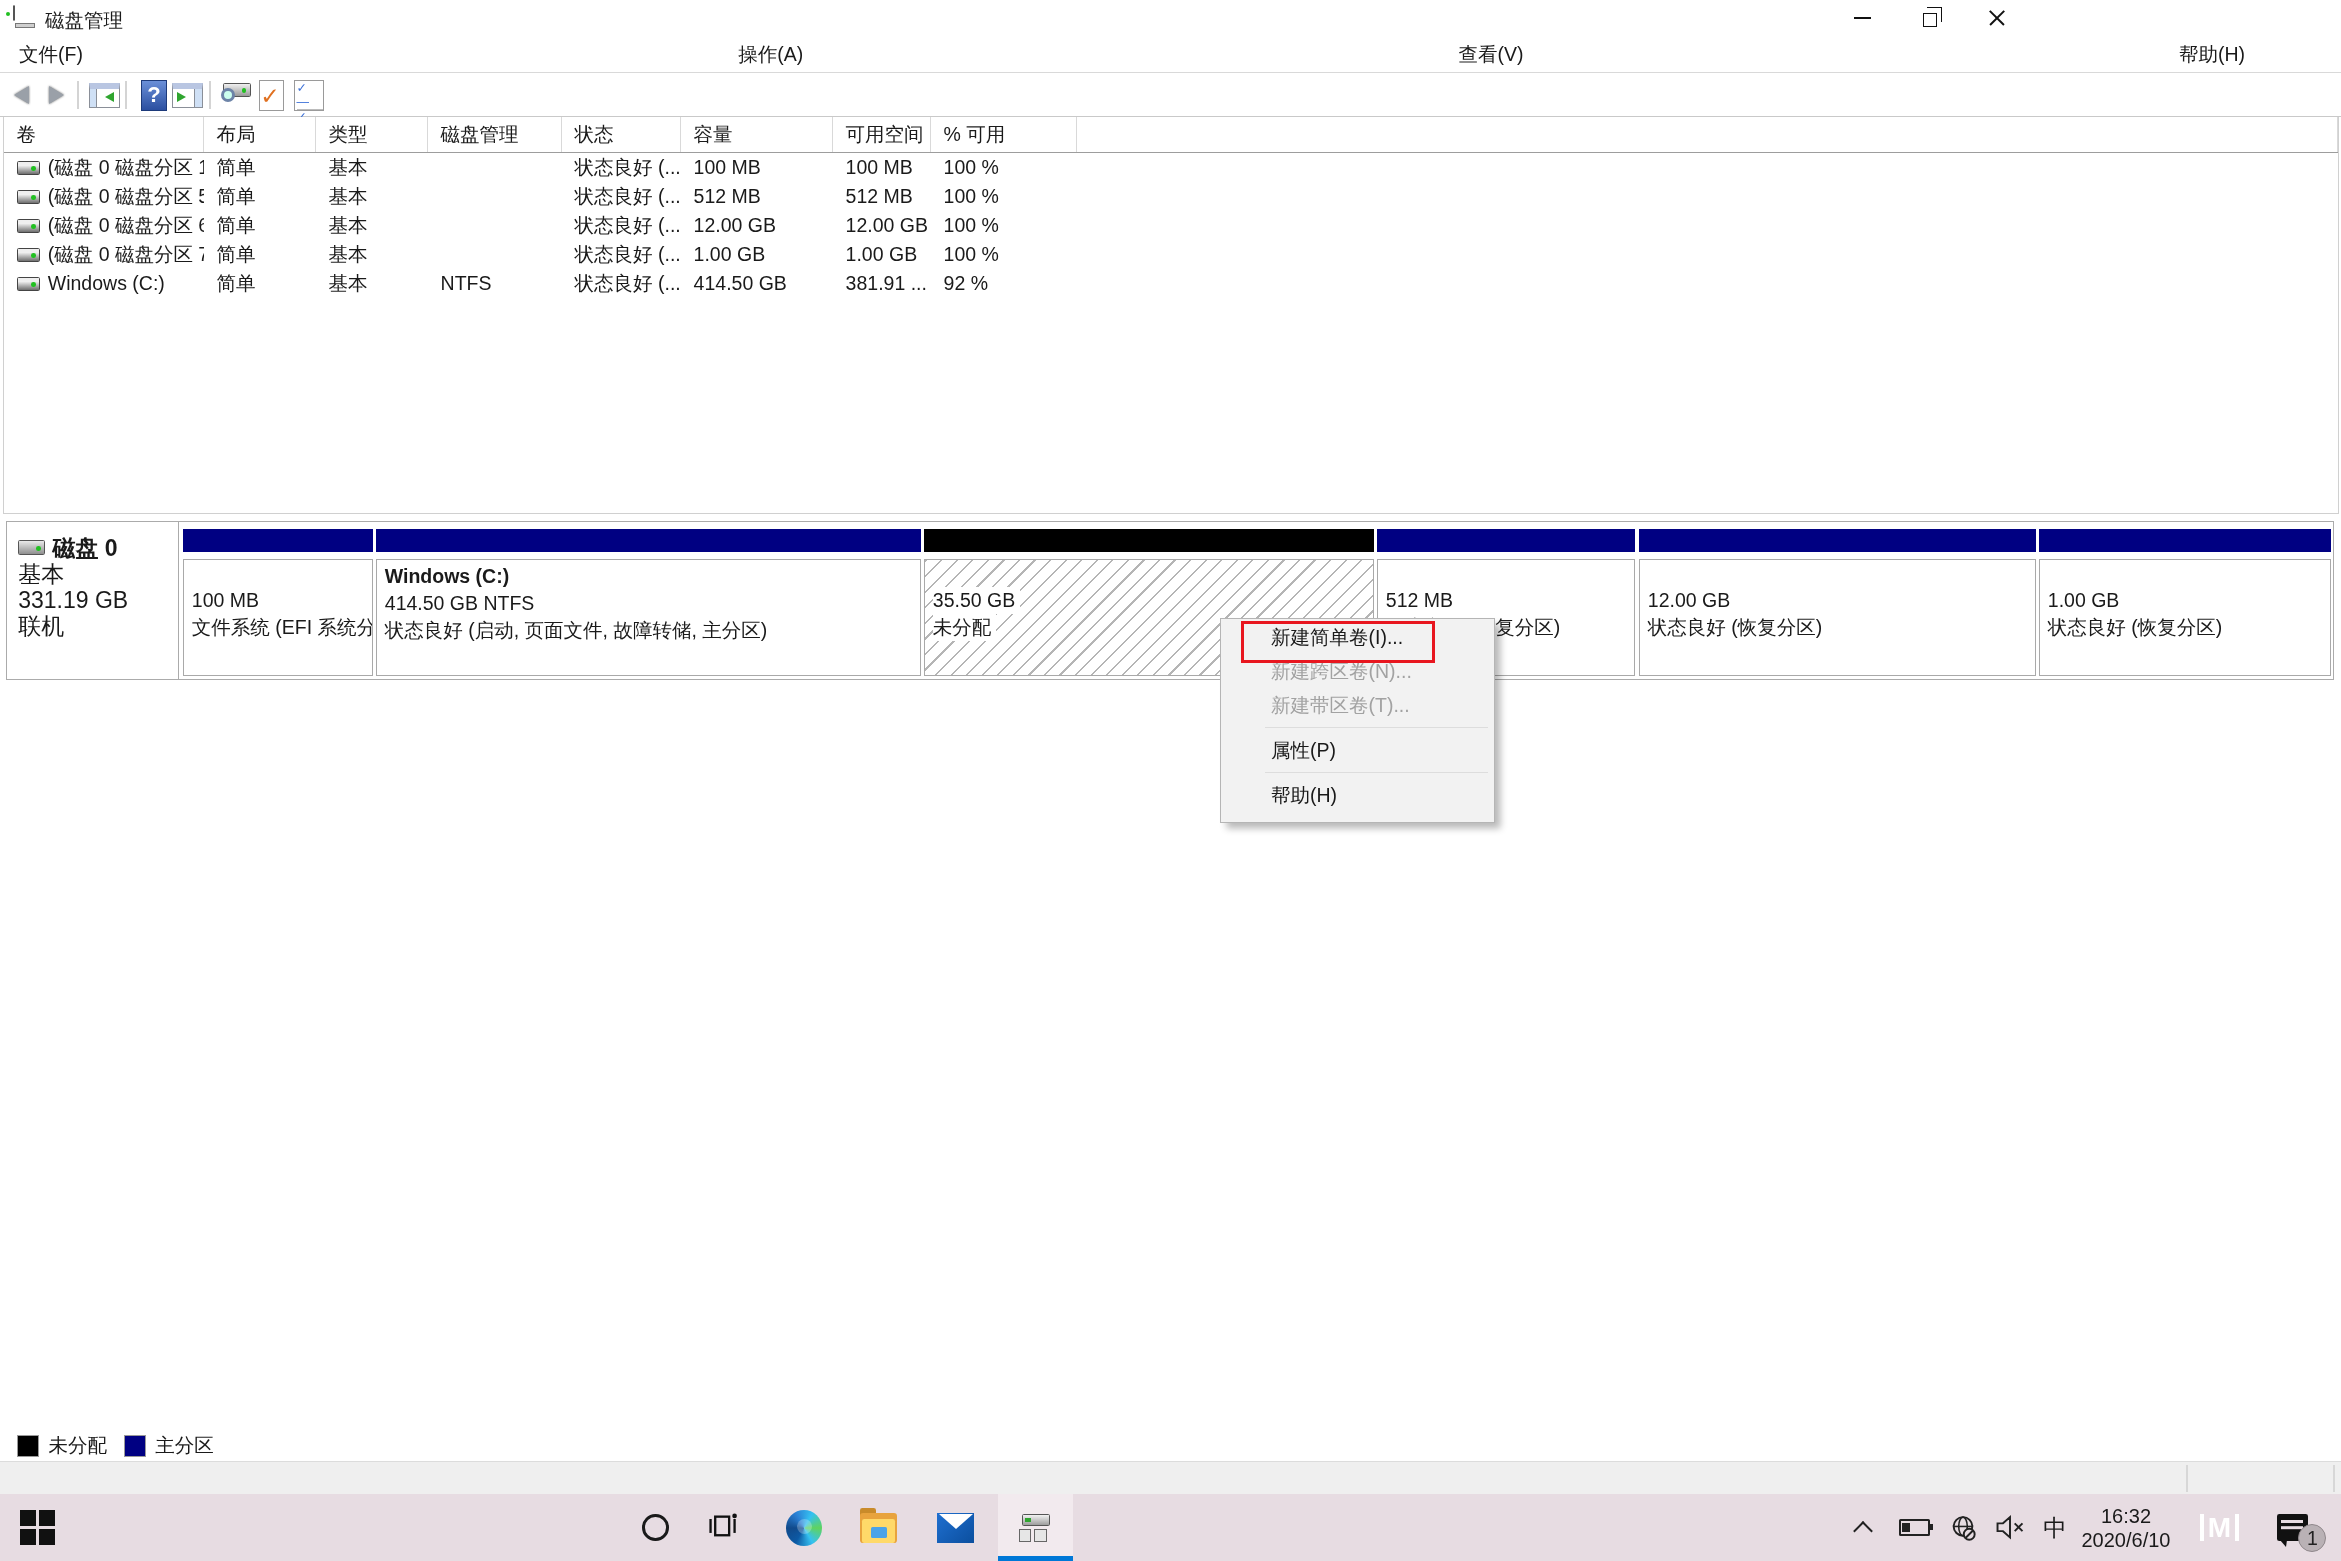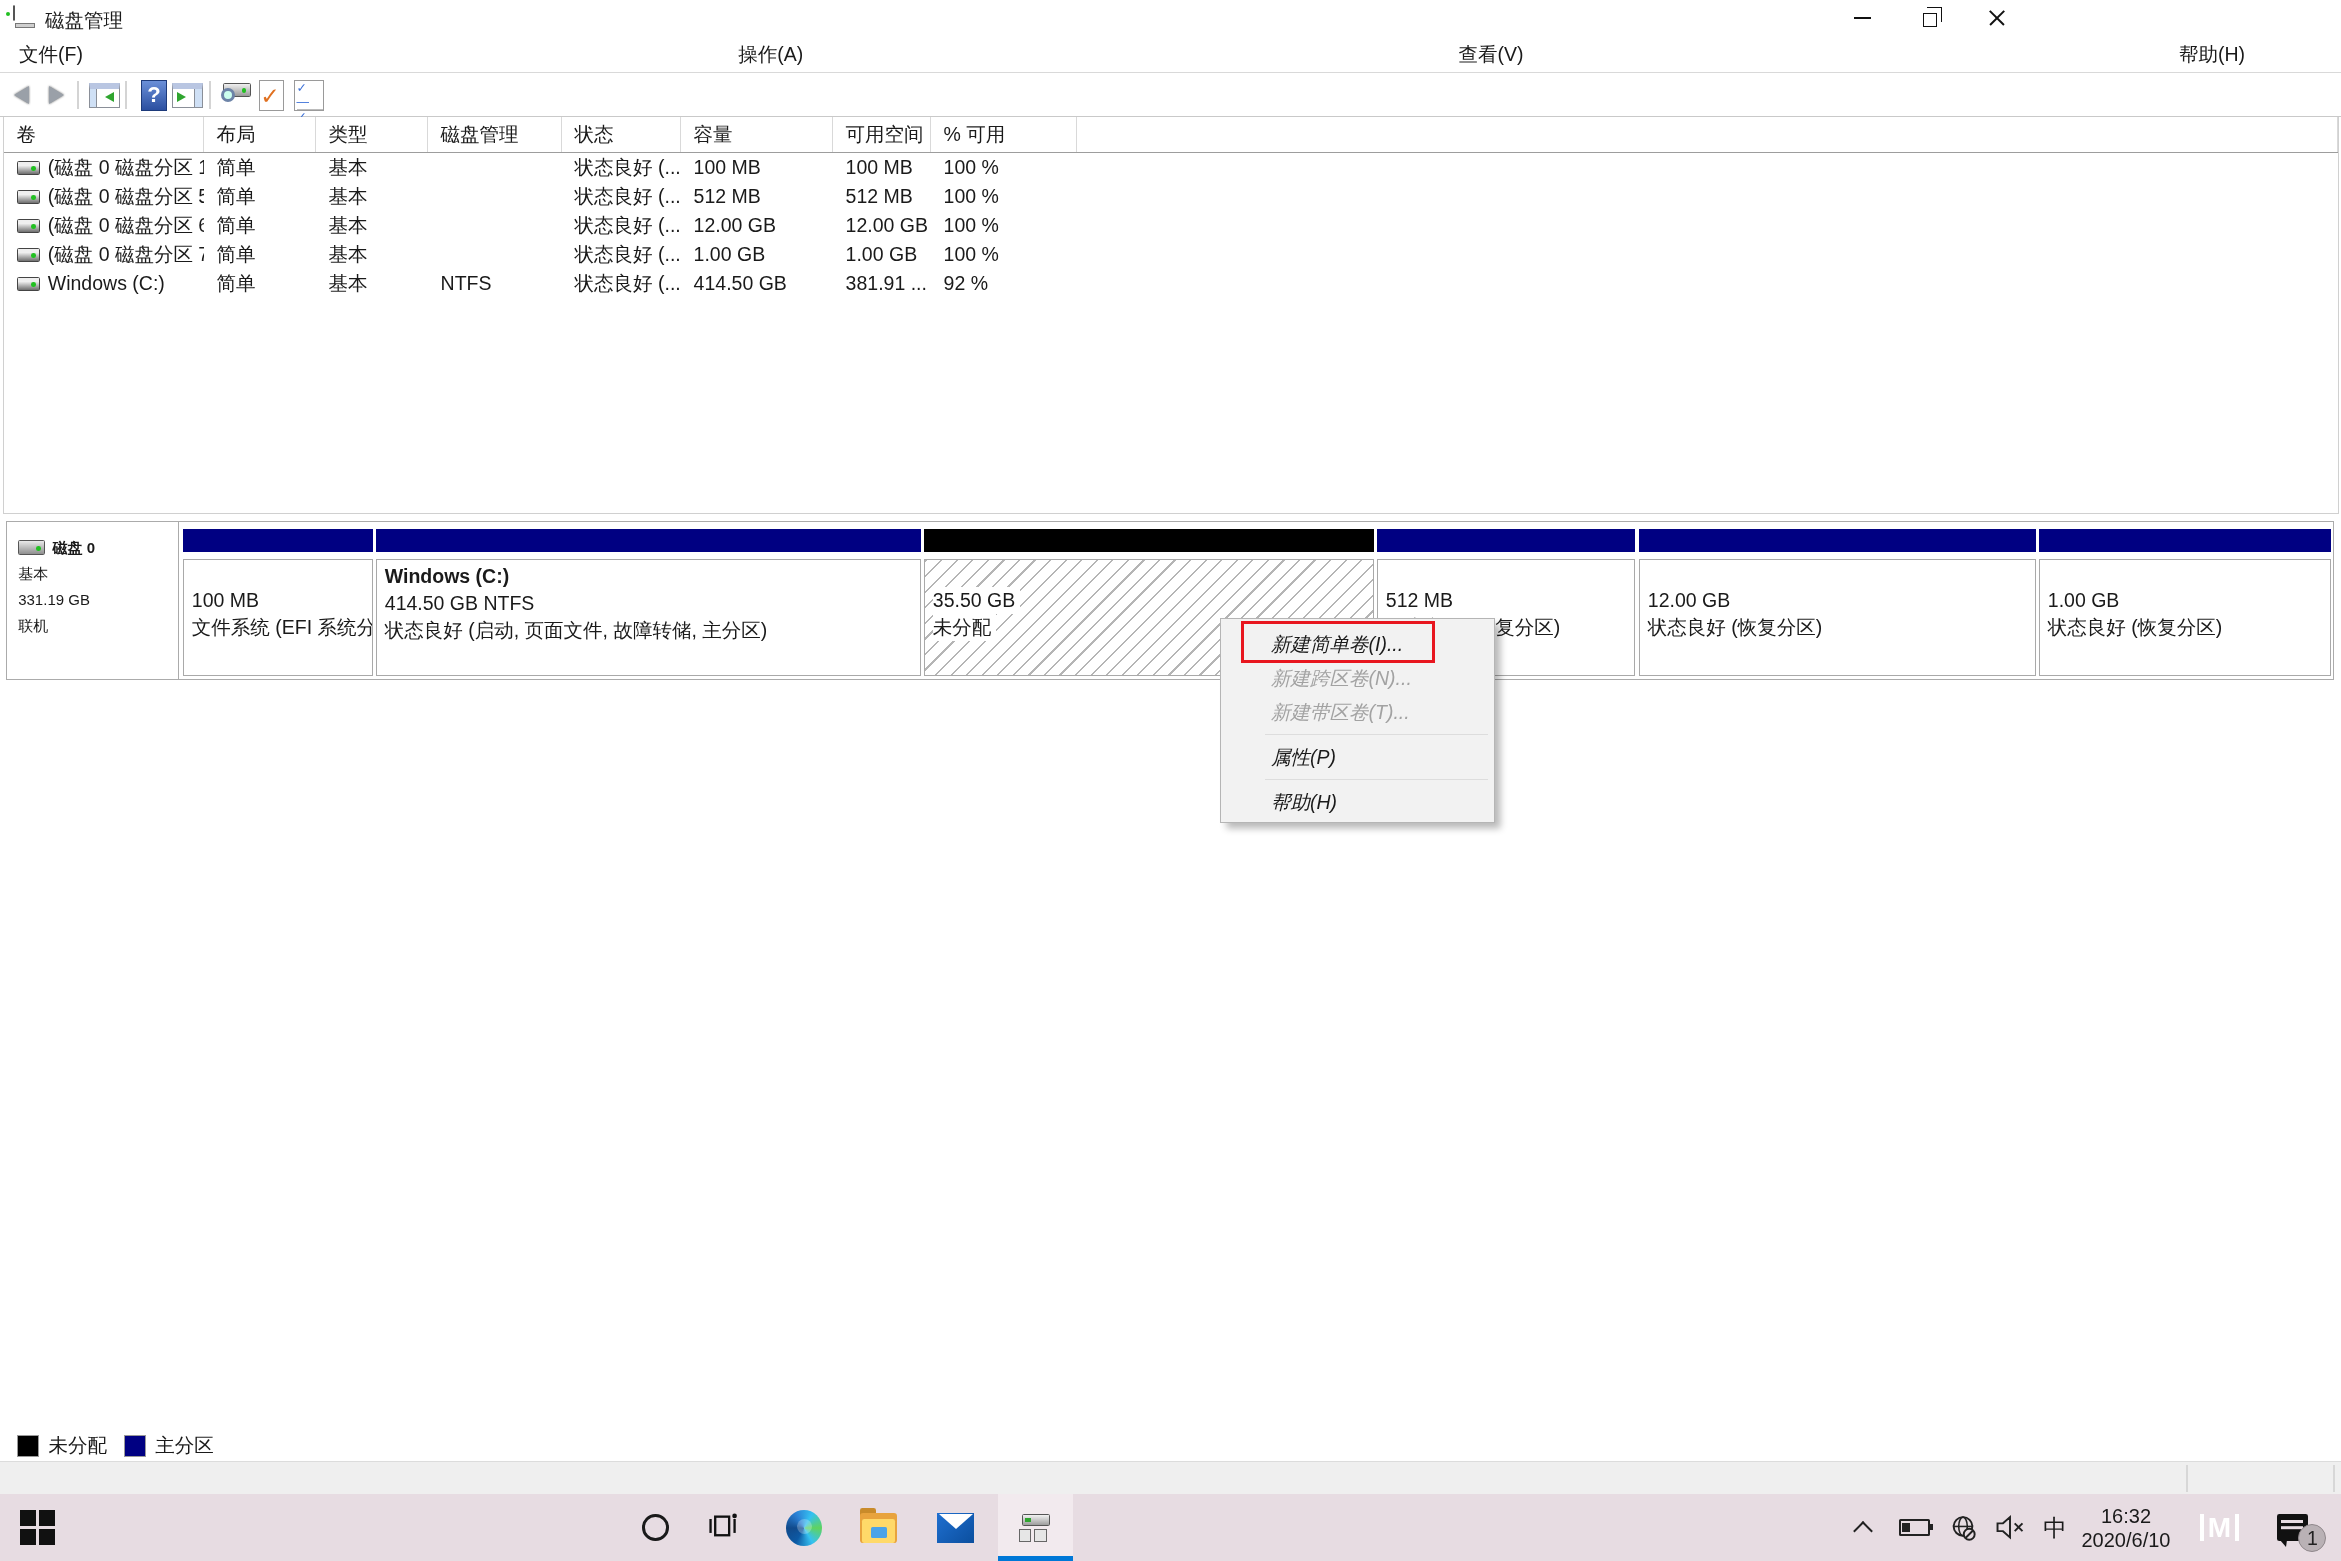--- a/index.html
+++ b/index.html
@@ -53,21 +53,21 @@
   .vhead { height:36px; border-bottom:1.6px solid #9d9d9d; }
   .vhead .hcell { height:100%; display:flex; align-items:center; padding-left:12.5px; font-size:19.5px; border-right:1.6px solid #d9d9d9; background:#fff; }
   .vrow { height:29px; font-size:19.5px; }
   .vrow .cell { padding-left:12.5px; white-space:nowrap; overflow:hidden; }
   .volcell { display:flex; align-items:center; gap:7.8px; }
   .mini-drive { flex:0 0 auto; width:23.4px; height:14px; background:linear-gradient(#efefef 30%,#6e6e6e); border:0.8px solid #444; border-radius:1.6px; position:relative; }
   .mini-drive::after { content:""; position:absolute; right:3.1px; top:4.7px; width:4.7px; height:4.7px; border-radius:50%; background:#21c021; }
 
   
   .diskrow { position:absolute; left:6.2px; top:521px; width:2328px; height:159px; border:1.6px solid #ababab; background:#fff; }
-  .disk-info { position:absolute; left:6.2px; top:521px; width:173px; height:159px; border:1.6px solid #ababab; background:#fff; padding:12.5px 0 0 11px; font-size:15px; line-height:26px; }
+  .disk-info { position:absolute; left:6.2px; top:521px; width:173px; height:159px; border:1.6px solid #ababab; background:#fff; padding:12.5px 0 0 11px; font-size:23px; line-height:26px; }
   .disk-info .dn { font-weight:bold; display:flex; align-items:center; gap:7.8px; }
   .pt { position:absolute; top:529px; height:148px; }
   .pt .strip { position:absolute; left:0; top:0; width:100%; height:23.4px; }
   .pt .pbody { position:absolute; left:0; top:30px; width:100%; height:117px; border:1.6px solid #a9a9a9; background:#fff; padding:26.5px 0 0 7.8px; font-size:19.5px; line-height:27px; overflow:hidden; }
   .pt.threeline .pbody { padding-top:3.1px; }
   .pt .pt-name { font-weight:bold; display:block; }
   .pt .pt-name:empty { display:none; }
   .pt .pt-line { display:block; white-space:nowrap; }
   .pt.unalloc .pbody { background:repeating-linear-gradient(135deg,#b5b5b5 0 1.6px,#ffffff 1.6px 11px); }
   .pt.unalloc .pt-line { background:#fff; width:fit-content; padding-right:4.7px; }
@@ -80,21 +80,21 @@
   
   .legend { position:absolute; left:17px; top:1432px; display:flex; align-items:center; gap:17px; font-size:19.5px; }
   .lg-item { display:flex; align-items:center; gap:9.4px; }
   .lg-sq { width:22px; height:22px; border:1.6px solid #9a9a9a; }
 
   
   .statusbar { position:absolute; left:0; top:1461px; width:2342px; height:33px; background:#efefef; border-top:1.6px solid #dcdcdc; }
   .statusbar .ssep { position:absolute; top:3.1px; width:1.6px; height:26.5px; background:#d7d7d7; }
 
   
-  .ctxmenu { position:absolute; left:1220px; top:618px; width:275px; height:205px; background:#f2f2f2; border:1.6px solid #b5b5b5; box-shadow:5.5px 5.5px 7px rgba(0,0,0,.28); padding-top:8px; z-index:50;font-style:italic; }
+  .ctxmenu { position:absolute; left:1220px; top:618px; width:275px; height:205px; background:#f2f2f2; border:1.6px solid #b5b5b5; box-shadow:5.5px 5.5px 7px rgba(0,0,0,.28); padding-top:1px; z-index:50; }
   .citem { height:34px; line-height:34px; padding-left:50px; font-size:19.5px; white-space:nowrap; }
   .citem.disabled { color:#a2a2a2; }
   .csep { height:1.6px; background:#ddd; margin:4.7px 6.2px 4.7px 44px; }
   .redbox { position:absolute; left:20px; top:1.6px; width:194px; height:42px; border:3.9px solid #e8161f; pointer-events:none; z-index:60; }
 
   
   .taskbar { position:absolute; left:0; top:1494px; width:2342px; height:67px; background:#e7dce2; z-index:80; }
   .tb-win { position:absolute; left:0; top:0; width:75px; height:67px; display:flex; align-items:center; justify-content:center; }
   .winlogo { display:grid; grid-template-columns:15.6px 15.6px; grid-template-rows:15.6px 15.6px; gap:3.1px; }
   .winlogo i { background:#111; }

